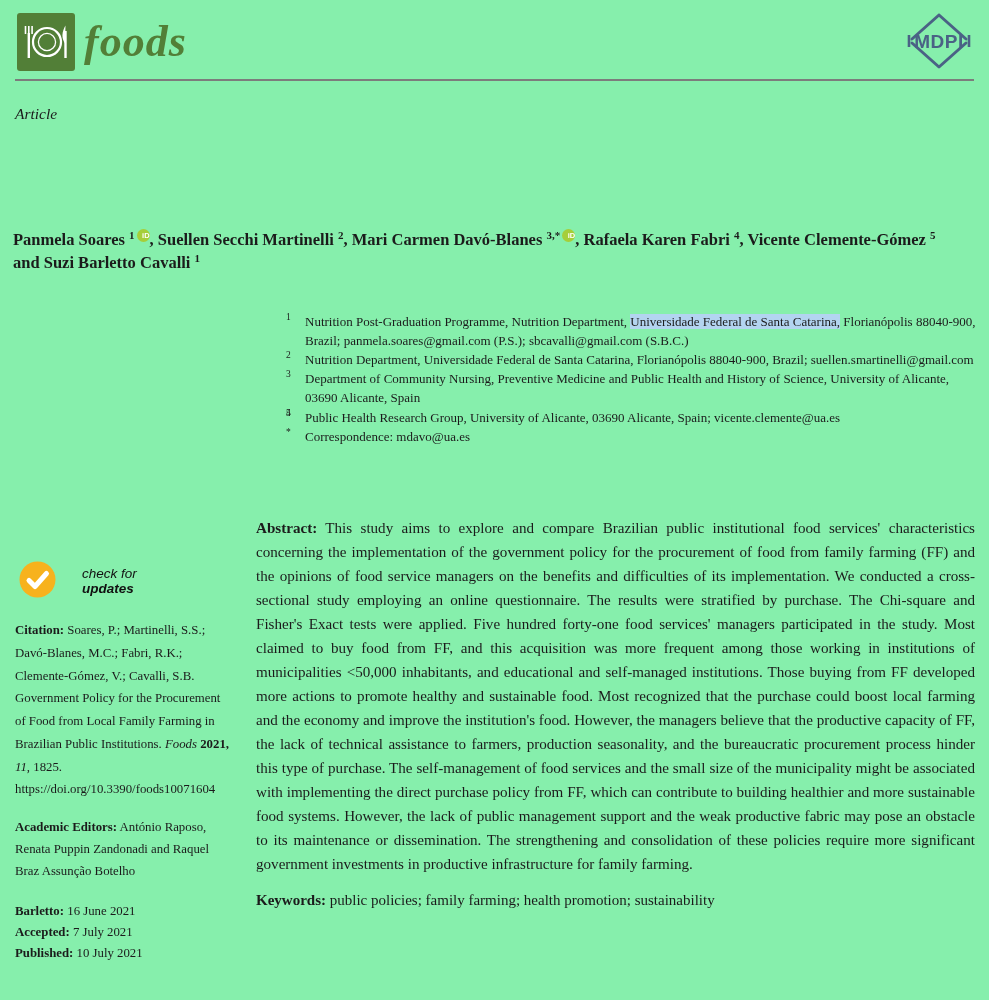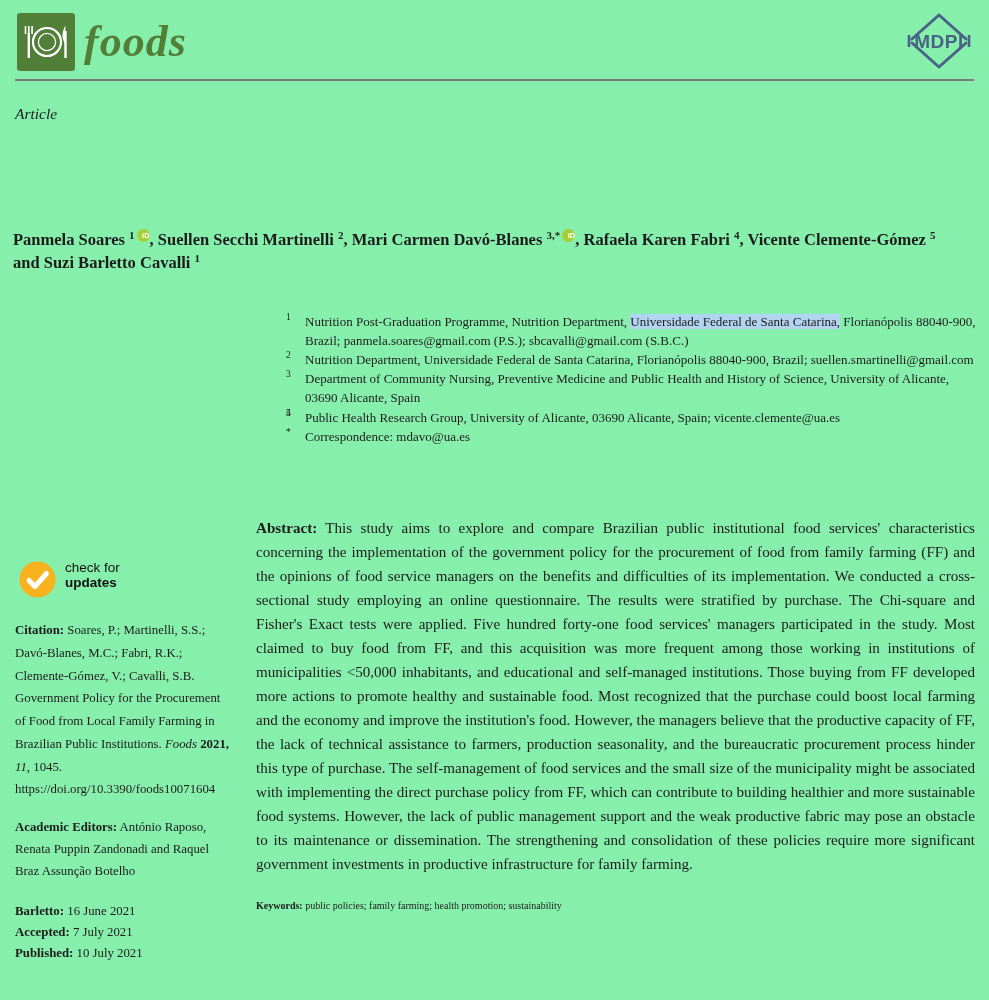--- a/index.html
+++ b/index.html
@@ -38,25 +38,25 @@
   
   .affils{position:absolute;left:284px;top:312px;width:699px;
           font-size:13px;line-height:1.47;}
   .affil-row{position:relative;padding-left:21px;}
   .affil-sup{position:absolute;left:2px;top:-1px;font-size:9.5px;}
   .hl{background:var(--highlight-blue);margin-top:13px;}
 
   
   .main-col{position:absolute;left:256px;top:516px;width:719px;}
   .abstract{font-size:15.1px;line-height:24px;text-align:justify;}
-  .keywords{font-size:10px;line-height:24px;margin-top:18px;}
+  .keywords{font-size:15px;line-height:24px;margin-top:12px;}
 
   
   .sidebar{position:absolute;left:15px;top:561px;width:218px;font-size:12.8px;}
-  .badge{display:flex;align-items:flex-start;gap:9px;padding-left:4px;cursor:pointer;}
+  .badge{display:flex;align-items:center;gap:26px;padding-left:4px;cursor:pointer;font-style:italic;}
   .badge-text{font-family:"Liberation Sans",sans-serif;font-size:13.5px;line-height:1.08;color:#111;}
   .badge-text .b2{font-weight:bold;}
   .citation{margin-top:17px;line-height:1.78;overflow-wrap:anywhere;}
   .editors{margin-top:15px;line-height:1.72;}
   .dates{margin-top:19px;line-height:1.62;}
   b{font-weight:bold;}
   i{font-style:italic;}
 </style>
 </head>
 <body>
@@ -131,21 +131,21 @@
           <circle cx="18.5" cy="18.5" r="18" fill="#f7b21d"></circle>
           <path d="M10 19.5 l6 6 L27.5 12.5" stroke="#fff" stroke-width="5" fill="none" stroke-linecap="round" stroke-linejoin="round"></path>
         </svg>
       </span>
       <span class="badge-text">
         <span>check for</span><br>
         <span class="b2">updates</span>
       </span>
     </div>
 
-    <div class="citation"><b>Citation:</b><span> Soares, P.; Martinelli, S.S.; Davó-Blanes, M.C.; Fabri, R.K.; Clemente-Gómez, V.; Cavalli, S.B. Government Policy for the Procurement of Food from Local Family Farming in Brazilian Public Institutions. </span><i>Foods</i><b> 2021,</b><i> 11</i><span>, 1045. </span><span>https://doi.org/10.3390/foods10071604</span></div>
+    <div class="citation"><b>Citation:</b><span> Soares, P.; Martinelli, S.S.; Davó-Blanes, M.C.; Fabri, R.K.; Clemente-Gómez, V.; Cavalli, S.B. Government Policy for the Procurement of Food from Local Family Farming in Brazilian Public Institutions. </span><i>Foods</i><b> 2021,</b><i> 11</i><span>, 1825. </span><span>https://doi.org/10.3390/foods10071604</span></div>
 
     <div class="editors"><b>Academic Editors:</b><span> António Raposo, Renata Puppin Zandonadi and Raquel Braz Assunção Botelho</span></div>
 
     <div class="dates">
       <div><b>Barletto:</b><span> 16 June 2021</span></div>
       <div><b>Accepted:</b><span> 7 July 2021</span></div>
       <div><b>Published:</b><span> 10 July 2021</span></div>
     </div>
   </aside>
 

